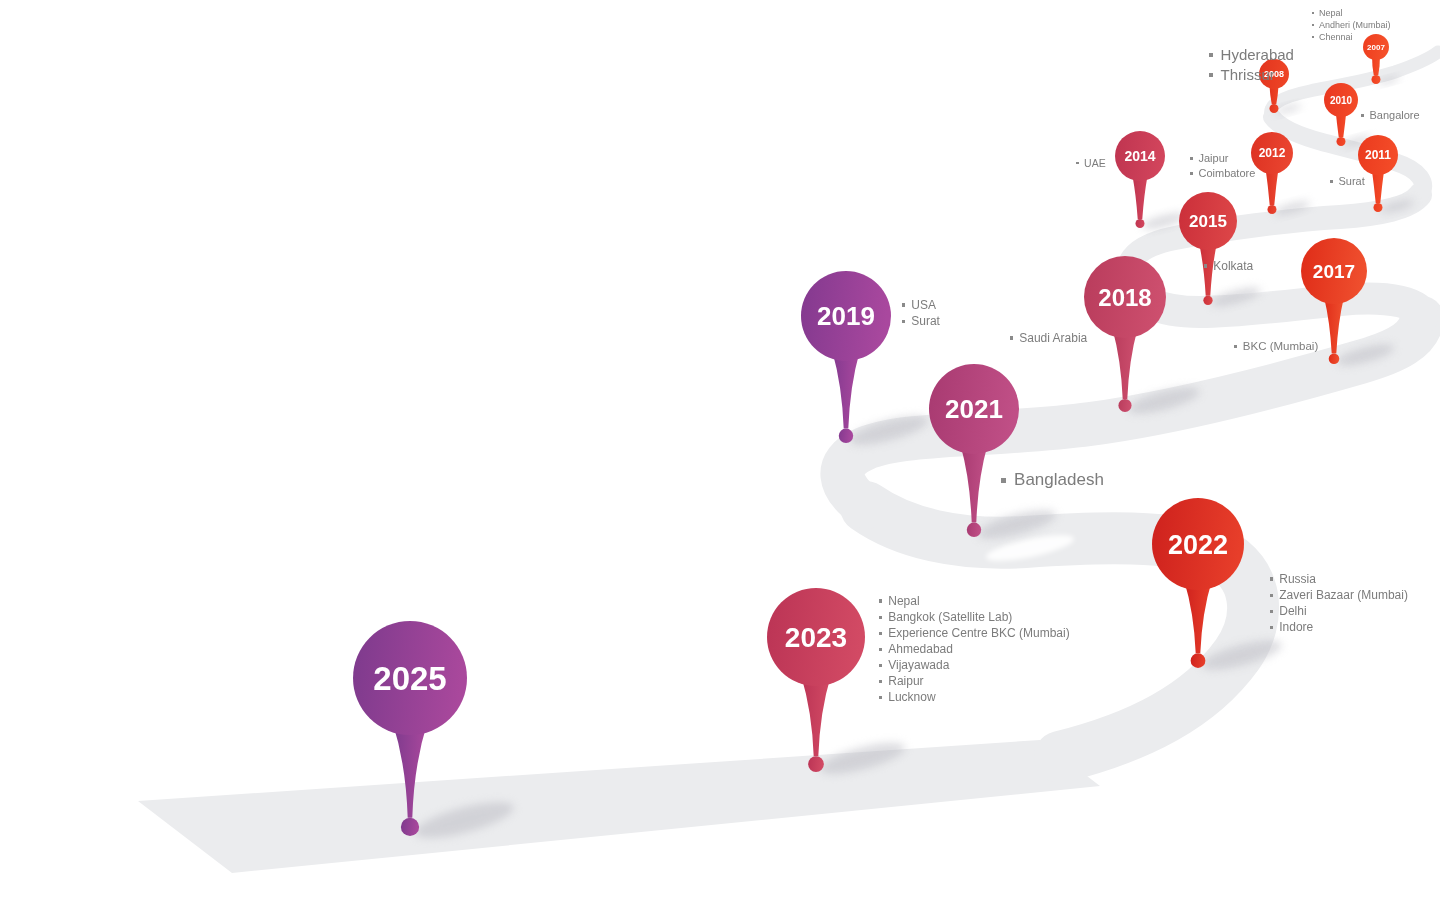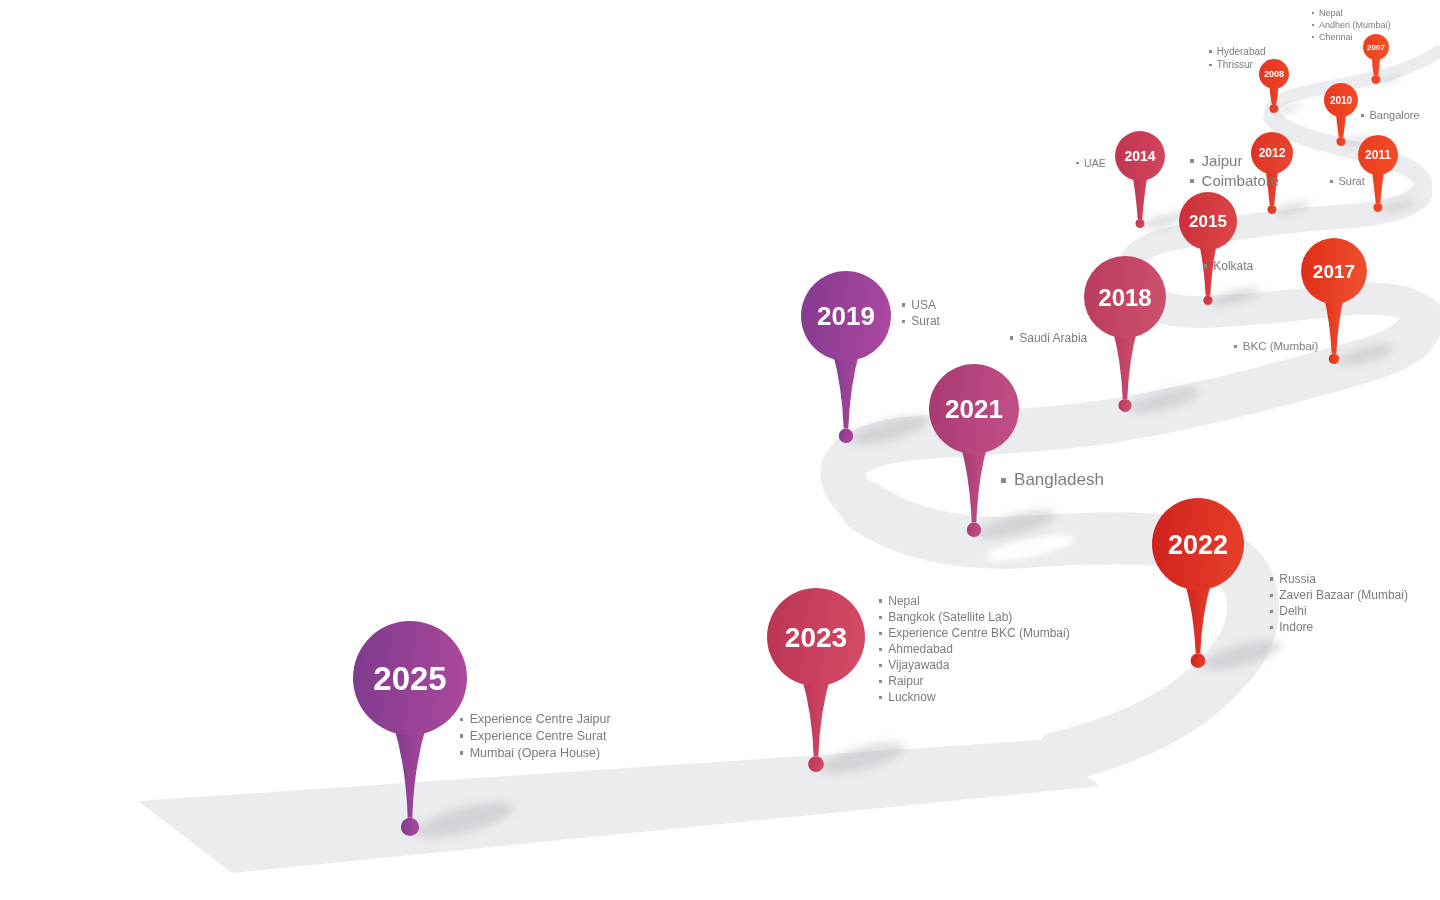--- a/index.html
+++ b/index.html
@@ -214,21 +214,21 @@
         </div>
         <div class="loc-item">
           <span class="bullet"></span>
           <span class="loc-text">Andheri (Mumbai)</span>
         </div>
         <div class="loc-item">
           <span class="bullet"></span>
           <span class="loc-text">Chennai</span>
         </div>
       </div>
-      <div class="loc-list" style="left: 1209px; top: 45px; font-size: 10px;">
+      <div class="loc-list" style="left: 1209px; top: 45px; font-size: 15px;">
         <div class="loc-item">
           <span class="bullet"></span>
           <span class="loc-text">Hyderabad</span>
         </div>
         <div class="loc-item">
           <span class="bullet"></span>
           <span class="loc-text">Thrissur</span>
         </div>
       </div>
       <div class="loc-list" style="left: 1361px; top: 108px; font-size: 11px;">
@@ -236,21 +236,21 @@
           <span class="bullet"></span>
           <span class="loc-text">Bangalore</span>
         </div>
       </div>
       <div class="loc-list" style="left: 1330px; top: 174px; font-size: 11px;">
         <div class="loc-item">
           <span class="bullet"></span>
           <span class="loc-text">Surat</span>
         </div>
       </div>
-      <div class="loc-list" style="left: 1190px; top: 151px; font-size: 15px;">
+      <div class="loc-list" style="left: 1190px; top: 151px; font-size: 11px;">
         <div class="loc-item">
           <span class="bullet"></span>
           <span class="loc-text">Jaipur</span>
         </div>
         <div class="loc-item">
           <span class="bullet"></span>
           <span class="loc-text">Coimbatore</span>
         </div>
       </div>
       <div class="loc-list" style="left: 1076px; top: 156px; font-size: 10.5px;">
@@ -332,30 +332,16 @@
           <span class="bullet"></span>
           <span class="loc-text">Zaveri Bazaar (Mumbai)</span>
         </div>
         <div class="loc-item">
           <span class="bullet"></span>
           <span class="loc-text">Delhi</span>
         </div>
         <div class="loc-item">
           <span class="bullet"></span>
           <span class="loc-text">Indore</span>
-        </div>
-      </div>
-      <div class="loc-list" style="left: 460px; top: 711px; font-size: 12.5px;">
-        <div class="loc-item">
-          <span class="bullet"></span>
-          <span class="loc-text">Experience Centre Jaipur</span>
-        </div>
-        <div class="loc-item">
-          <span class="bullet"></span>
-          <span class="loc-text">Experience Centre Surat</span>
-        </div>
-        <div class="loc-item">
-          <span class="bullet"></span>
-          <span class="loc-text">Mumbai (Opera House)</span>
         </div>
       </div>
     </div>
 </div>
 
 </body></html>

